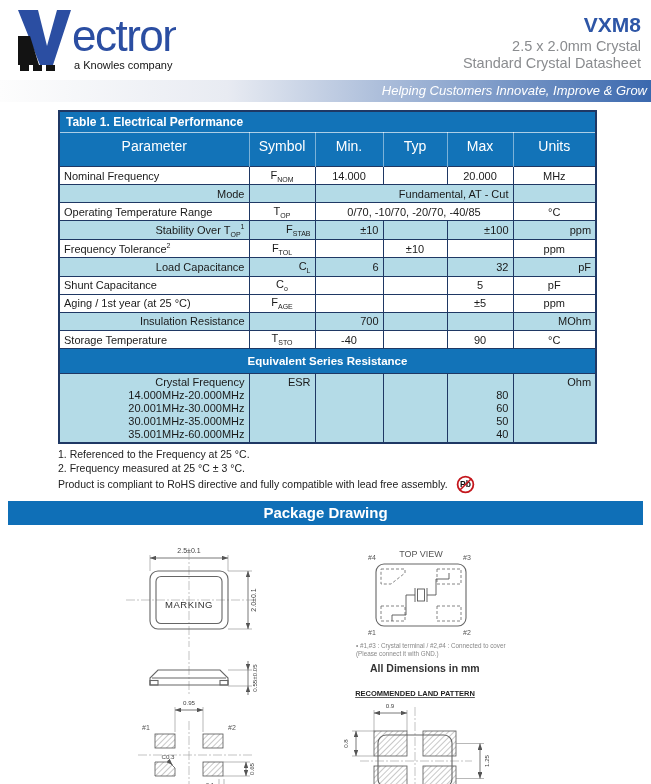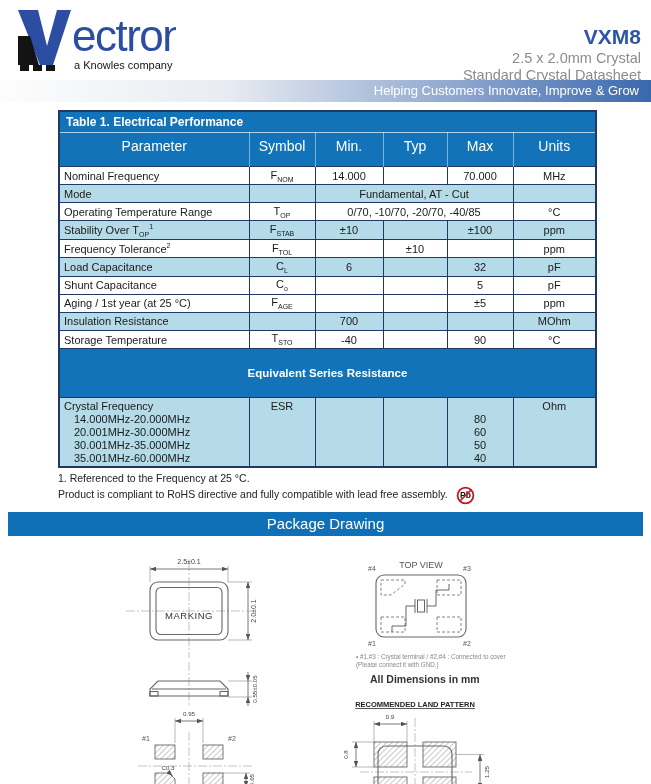--- a/index.html
+++ b/index.html
@@ -3,62 +3,62 @@
 <meta charset="utf-8">
 <style>
   html,body{margin:0;padding:0;}
   body{
     width:651px;height:784px;overflow:hidden;background:#fff;
     font-family:"Liberation Sans",sans-serif;color:#1a1a1a;position:relative;
   }
   
   .hdr{position:relative;height:76px;}
   .logo{position:absolute;left:16px;top:8px;}
-  .hdr-right{position:absolute;right:10px;top:24px;text-align:right;line-height:1.22;}
+  .hdr-right{position:absolute;right:10px;top:12px;text-align:right;line-height:1.22;}
   .product{font-size:21px;font-weight:bold;color:#2e56a6;}
   .subtitle{font-size:14.5px;color:#8a8c8f;}
   .banner{
     height:22px;line-height:22px;margin-top:4px;
     background:linear-gradient(90deg,#fdfdfd 0%,#e8ebf2 35%,#8fa8cf 70%,#3a68ae 100%);
-    color:#fff;font-size:13px;text-align:right;padding-right:12px;
+    color:#fff;font-style:italic;font-size:13px;text-align:right;padding-right:4px;
   }
   
   .tbl-wrap{width:425px;margin:8px 0 0 58px;}
   table{width:537px;border-collapse:collapse;table-layout:fixed;font-size:11px;}
   table{border:2px solid #1f3864;}
   td.title-cell{
     background:#1273b8;color:#fff;font-weight:bold;font-size:12px;
     text-align:left;padding:3px 6px;border-bottom:1px solid rgba(255,255,255,.65);
   }
   th{
     background:#1273b8;color:#fff;font-weight:normal;font-size:14px;
     padding:5px 2px 12px 2px;border-left:1px solid rgba(255,255,255,.45);
   }
   th:first-child{border-left:none;}
   tbody td{
     border:1px solid #1f3864;padding:1.5px 4px;text-align:center;height:14px;
   }
   td.param{text-align:left;}
-  tr.shaded td{background:#b4dbe7;}
+  tr.shaded td{background:#b4dbe7;text-align:right;}
   tr.section td{
     background:#1273b8;color:#fff;text-align:center;font-weight:600;
-    font-size:11.5px;padding:17px;
+    font-size:11.5px;padding:5px;
   }
   sub{font-size:7px;}
   sup{font-size:7px;}
   .esr-row td{vertical-align:top;line-height:13px;}
   .esr-ranges div{padding-left:10px;}
   .spacer{height:13px;}
   
   .footnotes{margin:4px 0 0 58px;font-size:10.5px;line-height:1.3;color:#222;}
   .fn-rohs{display:flex;align-items:center;gap:8px;}
   
   .pkg-banner{
     margin:7px 8px 0 8px;height:24px;line-height:24px;background:#0f6fb7;
-    color:#fff;font-weight:normal;font-size:15px;text-align:center;
+    color:#fff;font-weight:bold;font-size:15px;text-align:center;
   }
   .drawings{position:relative;height:294px;margin-top:4px;}
   .drawings svg{position:absolute;left:0;top:0;}
   .dim{stroke:#555;stroke-width:.8;}
   .ext{stroke:#888;stroke-width:.6;}
   .cl{stroke:#9a9a9a;stroke-width:.6;stroke-dasharray:9 2 2 2;}
   .outline{stroke:#666;stroke-width:1.1;fill:none;}
   .dashpad{stroke:#666;stroke-width:.8;fill:none;stroke-dasharray:3 2;}
   .wire{stroke:#555;stroke-width:.9;fill:none;}
   .pad{fill:url(#hatch);stroke:#555;stroke-width:.8;}
@@ -118,21 +118,21 @@
           <th>Max</th>
           <th>Units</th>
         </tr>
     </thead>
     <tbody>
         <tr>
           <td class="param">Nominal Frequency</td>
           <td>F<sub>NOM</sub></td>
           <td>14.000</td>
           <td></td>
-          <td>70.000</td>
+          <td>20.000</td>
           <td>MHz</td>
         </tr>
         <tr class="shaded">
           <td class="param">Mode</td>
           <td></td>
           <td colspan="3">Fundamental, AT - Cut</td>
           <td></td>
         </tr>
         <tr>
           <td class="param">Operating Temperature Range</td>
@@ -224,20 +224,21 @@
             </div>
           </td>
         <td>Ohm</td>
       </tr>
     </tbody>
   </table>
 </div>
 
 <div class="footnotes">
   <div>1. Referenced to the Frequency at 25 °C.</div>
+  <div>2. Frequency measured at 25 °C ± 3 °C.</div>
   <div class="fn-rohs">
     <span>Product is compliant to RoHS directive and fully compatible with lead free assembly.</span>
     <svg width="19" height="19" viewBox="0 0 20 20">
       <circle cx="10" cy="10" r="8.3" fill="none" stroke="#c4161c" stroke-width="1.9"></circle>
       <text x="10" y="13" font-size="9" font-weight="bold" fill="#111" text-anchor="middle">Pb</text>
       <line x1="3.9" y1="16.1" x2="16.1" y2="3.9" stroke="#c4161c" stroke-width="1.7"></line>
     </svg>
   </div>
 </div>
 

